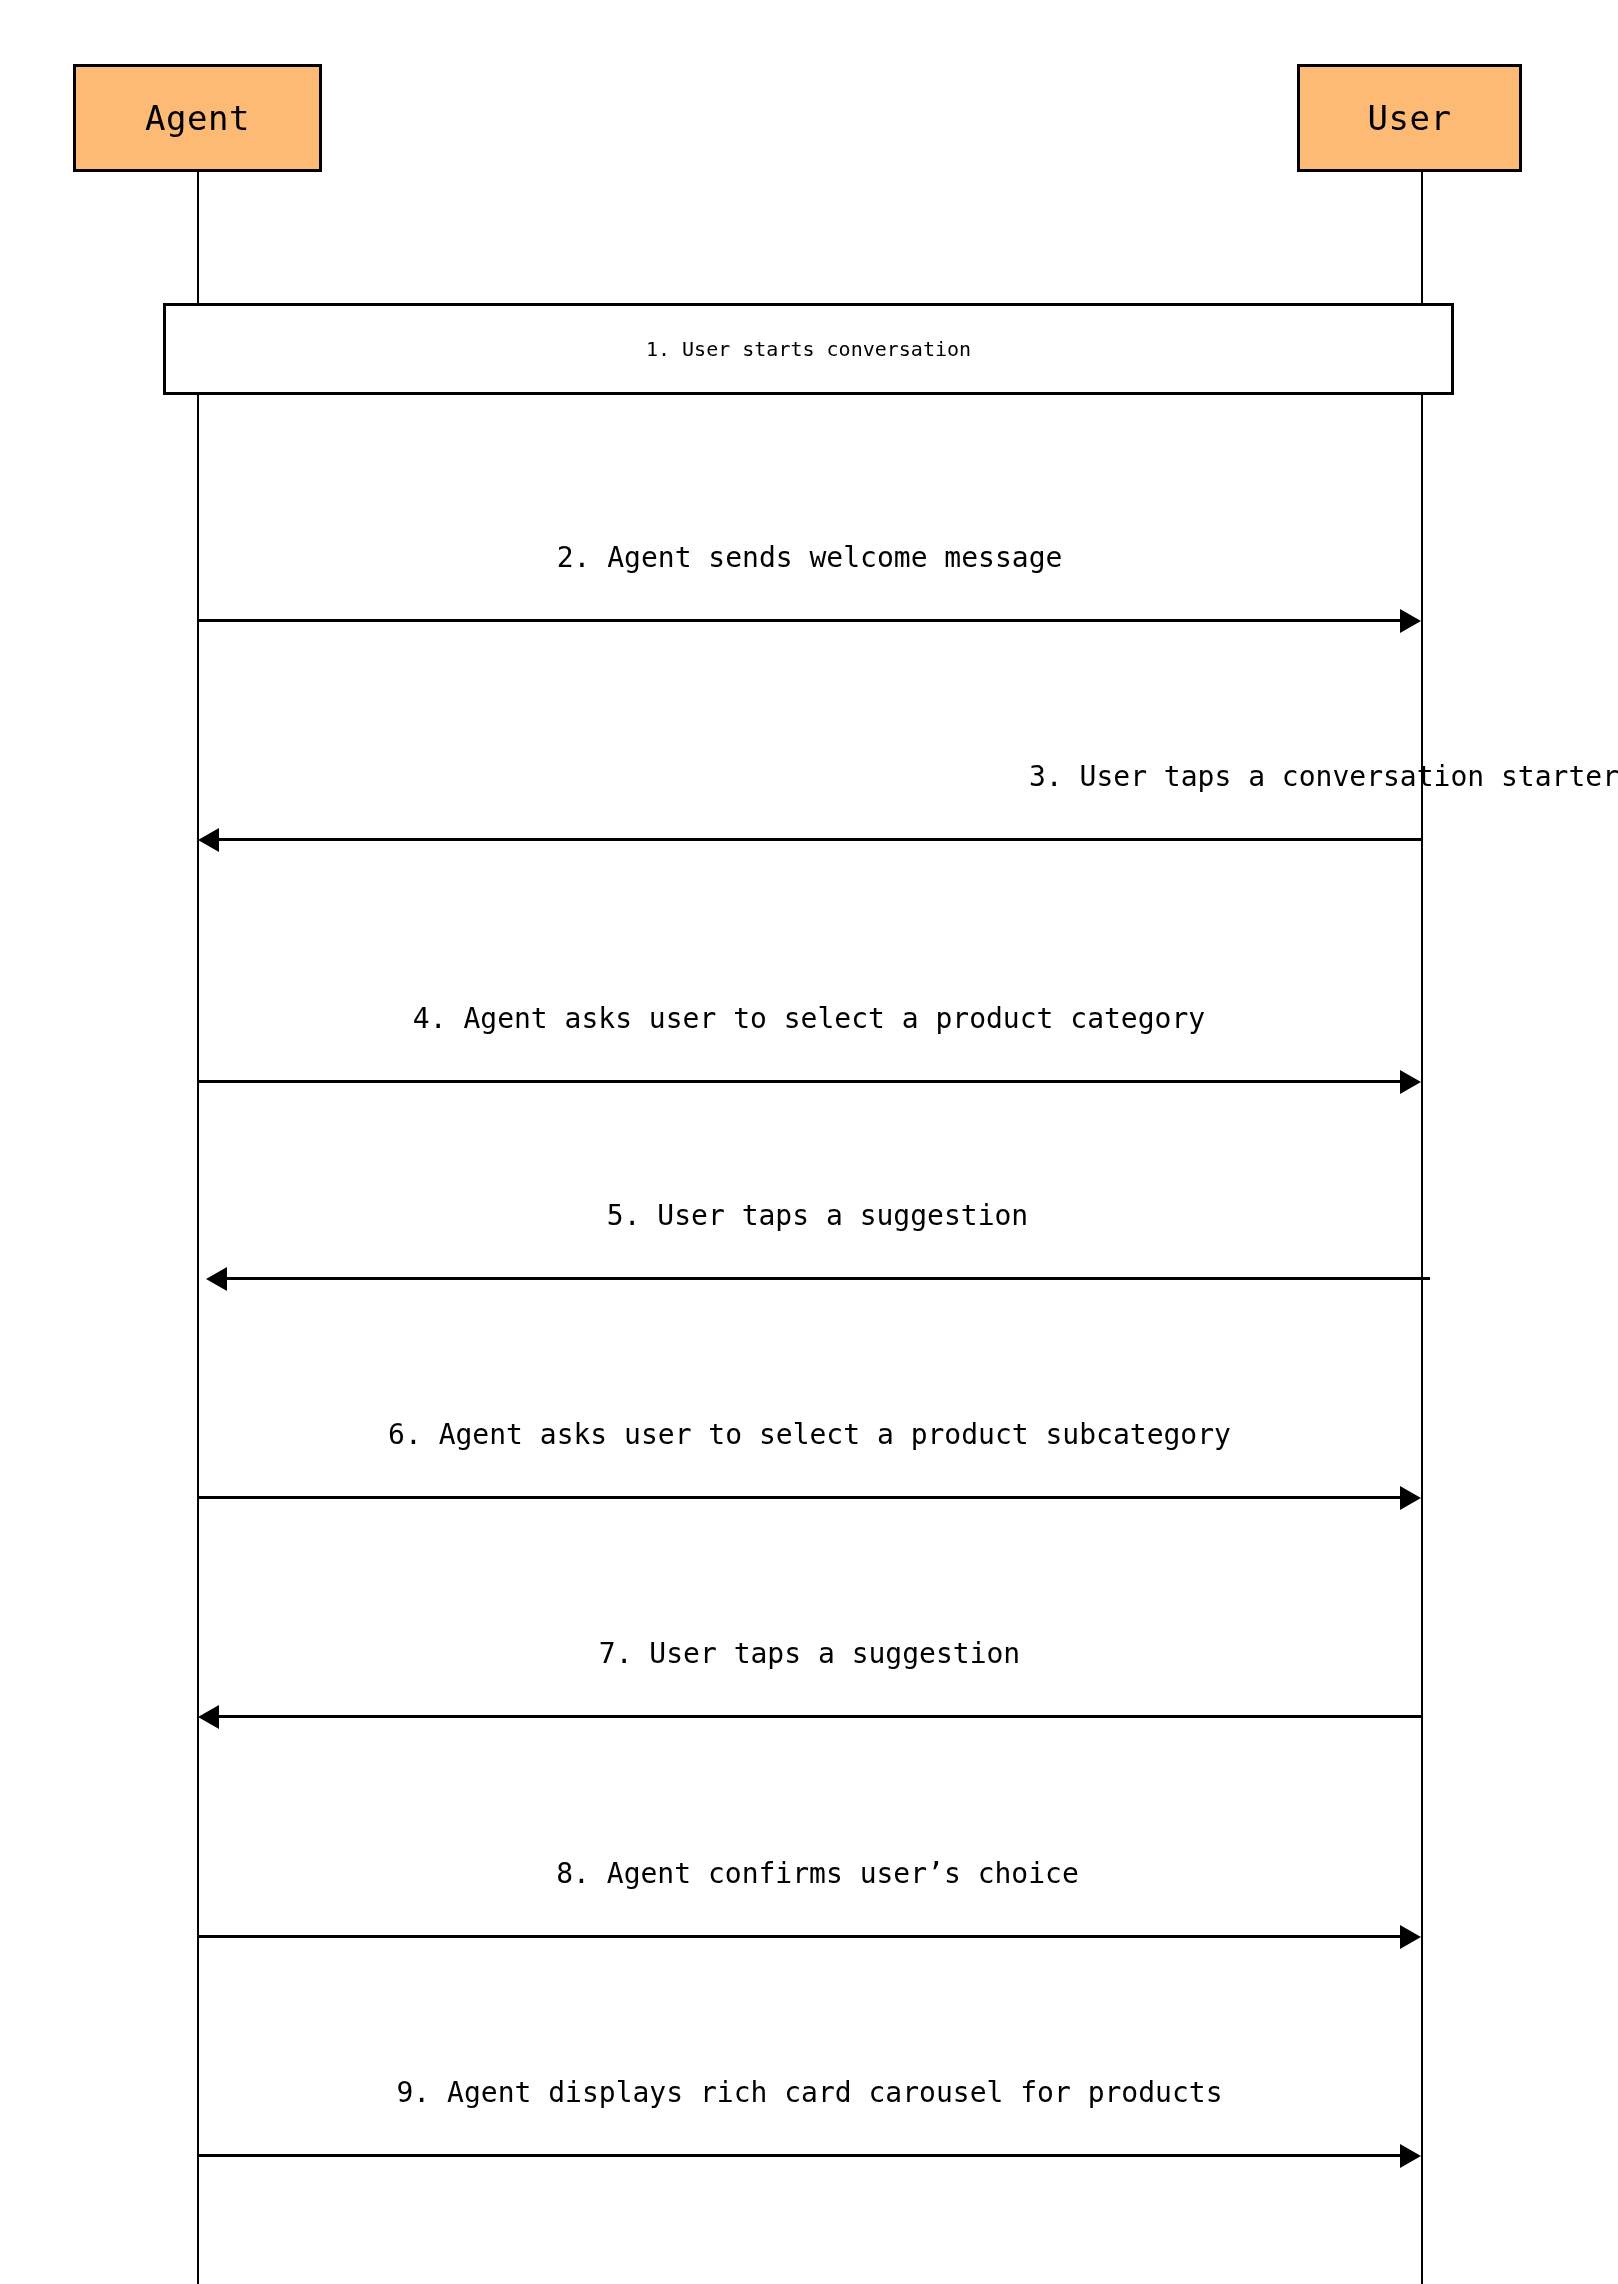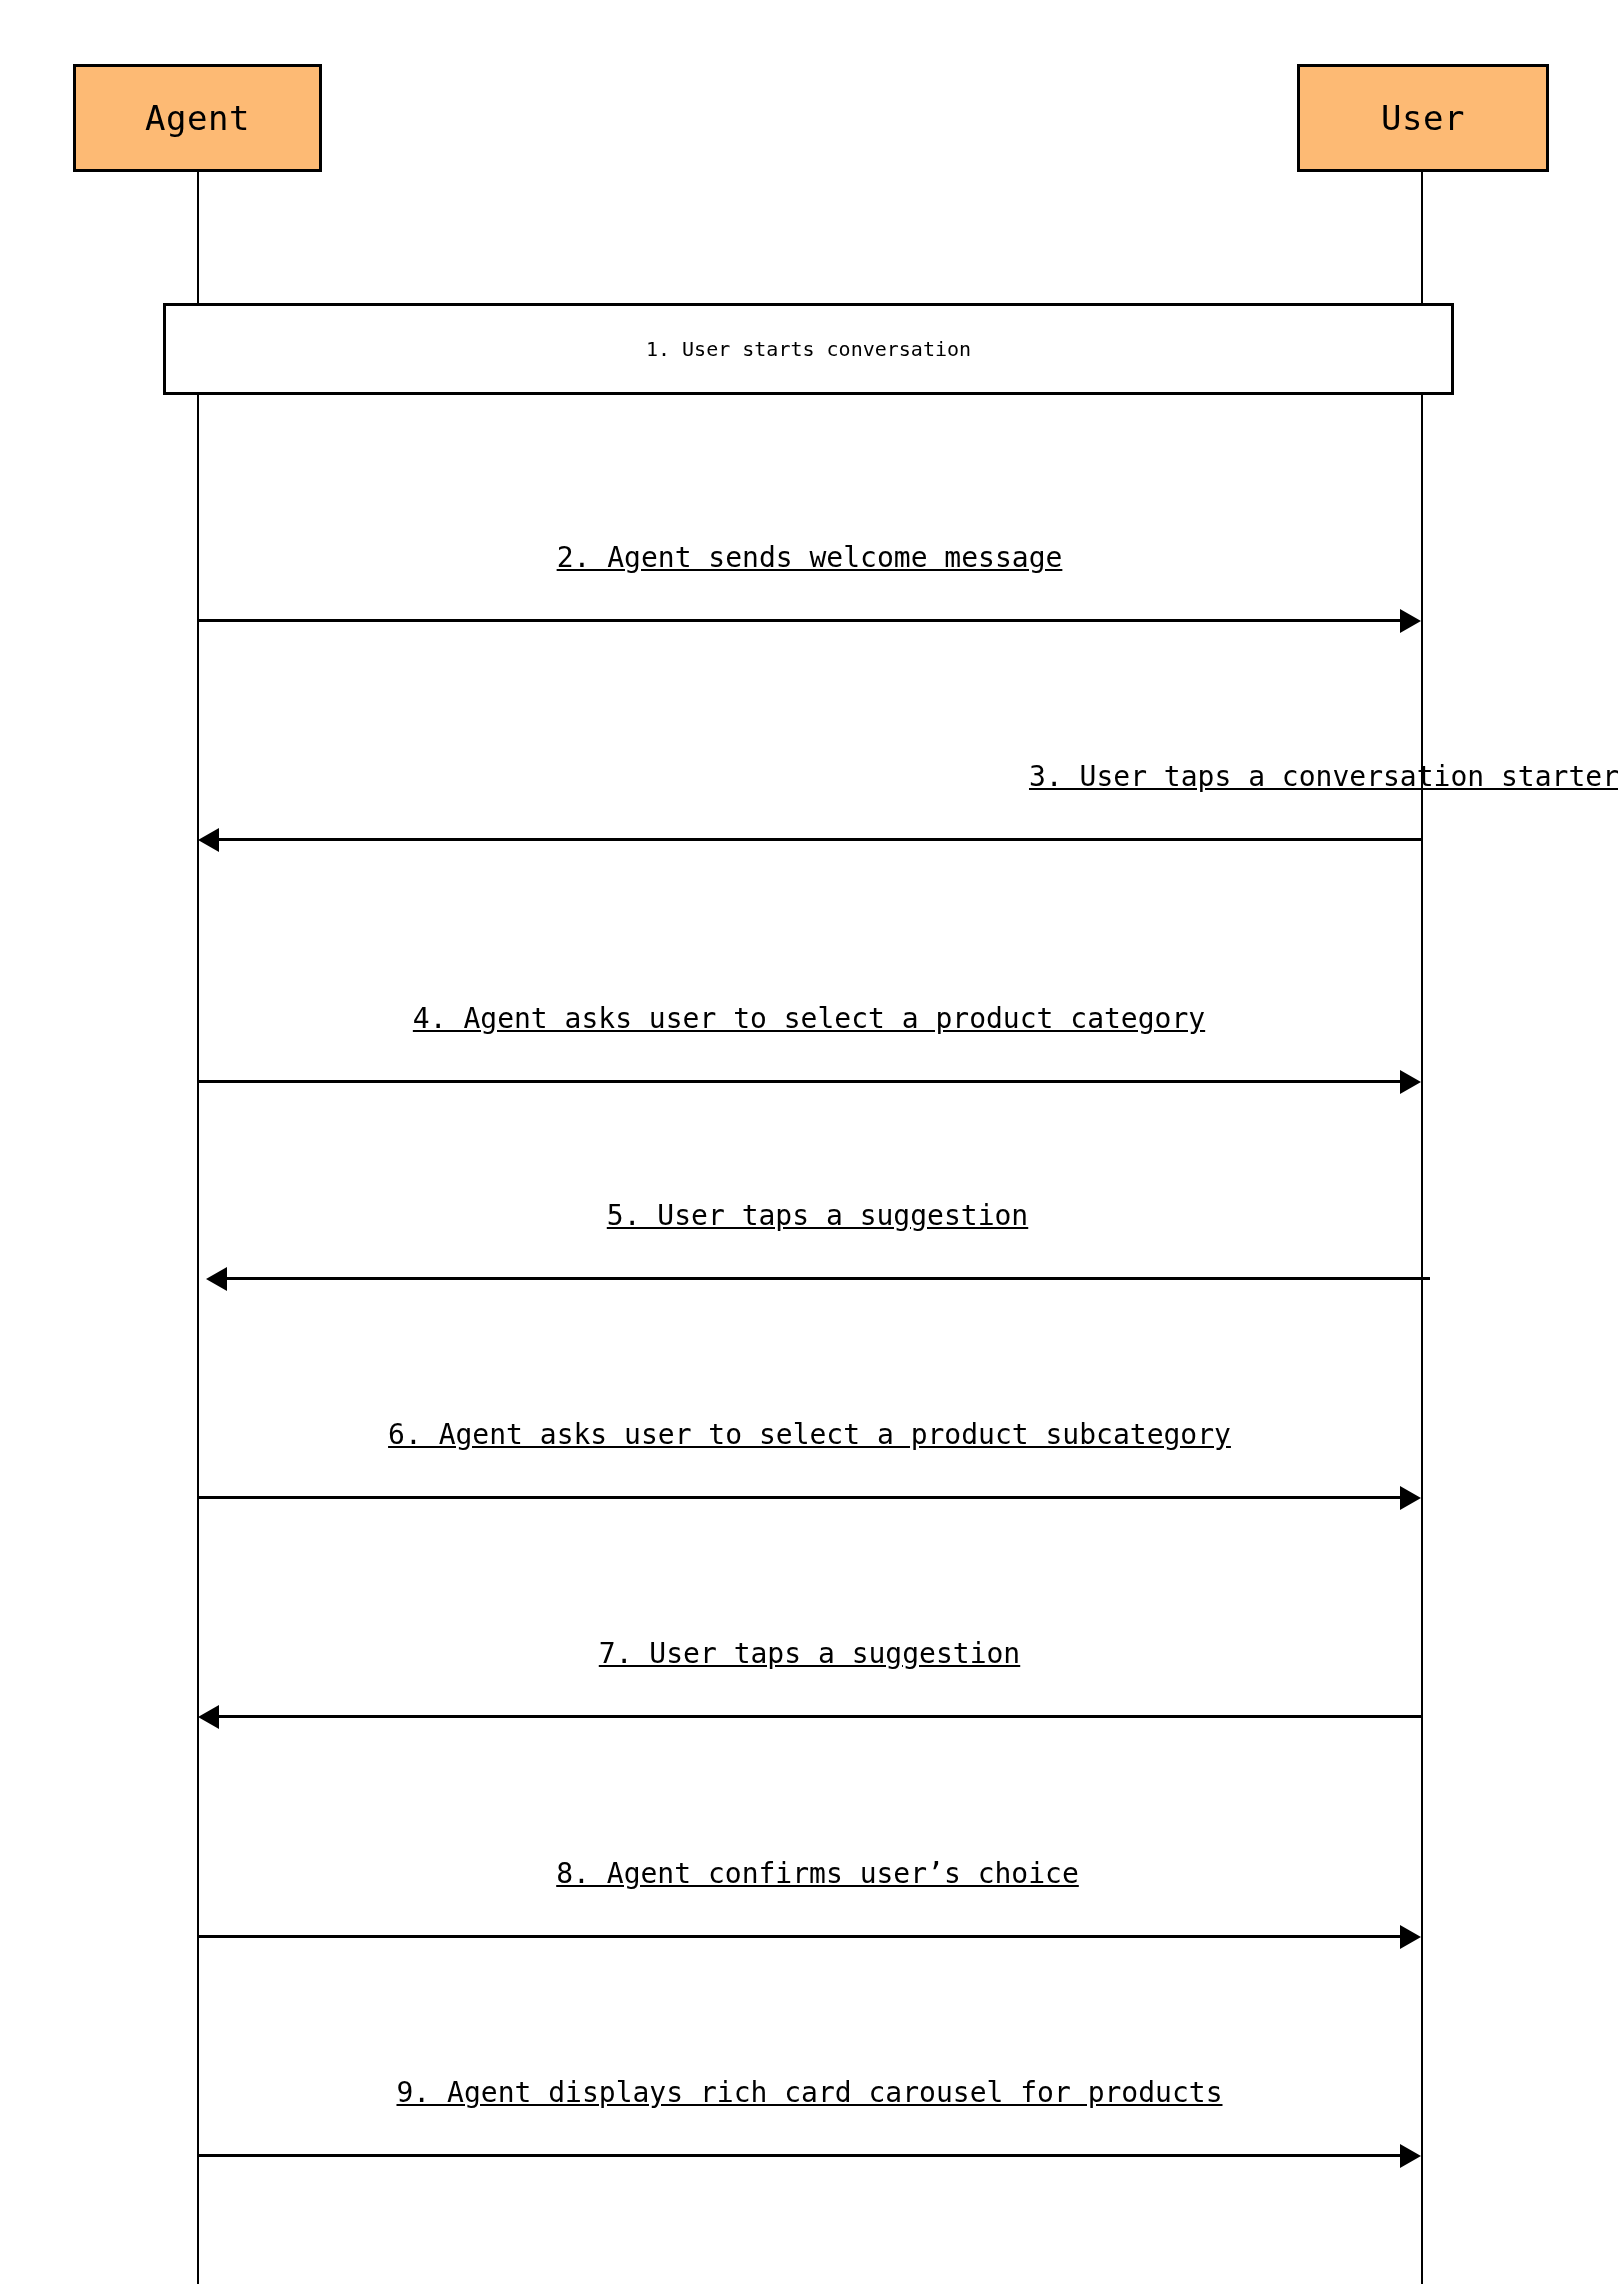--- a/index.html
+++ b/index.html
@@ -73,21 +73,20 @@
   .message-label {
     position: absolute;
     left: 0;
     right: 0;
     text-align: center;
     font-size: 28px;
     line-height: 1.30;
     color: #000000;
     white-space: pre;
     z-index: 7;
-    text-decoration: underline;
   }
   .message-line {
     position: absolute;
     height: 3.2px;
     background: #000000;
   }
   .arrowhead {
     position: absolute;
     width: 0;
     height: 0;
@@ -106,21 +105,21 @@
 
 <div id="diagram">
 
   <div class="lifeline" style="left:197px; top:171px; height:3073px;"></div>
   <div class="lifeline" style="left:1421px; top:171px; height:3073px;"></div>
 
   <div class="participant-box" style="left:73px; top:64px; width:249px; height:108px;">
     <span class="participant-label">Agent</span>
   </div>
 
-  <div class="participant-box" style="left:1297px; top:64px; width:252px; height:108px;">
+  <div class="participant-box" style="left:1297px; top:64px; width:225px; height:108px;">
     <span class="participant-label">User</span>
   </div>
 
   <div class="note-box" style="left:163px; top:303px; width:1291px; height:92px;">
     <span class="note-label">1. User starts conversation</span>
   </div>
 
   <div class="message" style="left:0px; top:528px; width:1619px; height:114px;">
     <div class="message-label" style="top:12px;">2. Agent sends welcome message</div>
     <div class="message-line" style="left:198px; top:91px; width:1203px;"></div>

